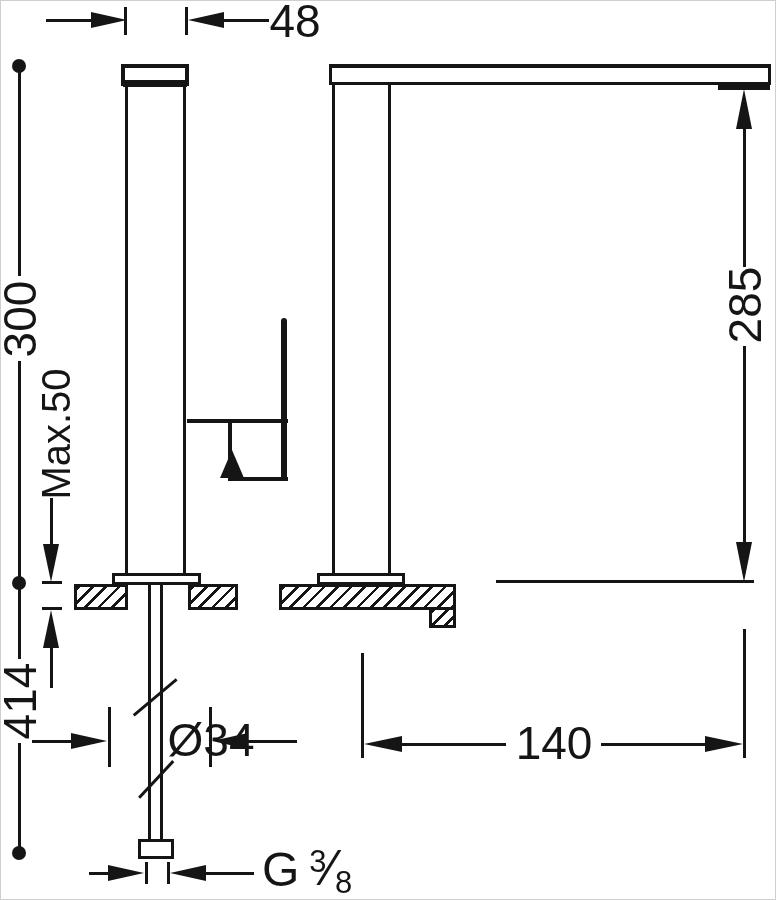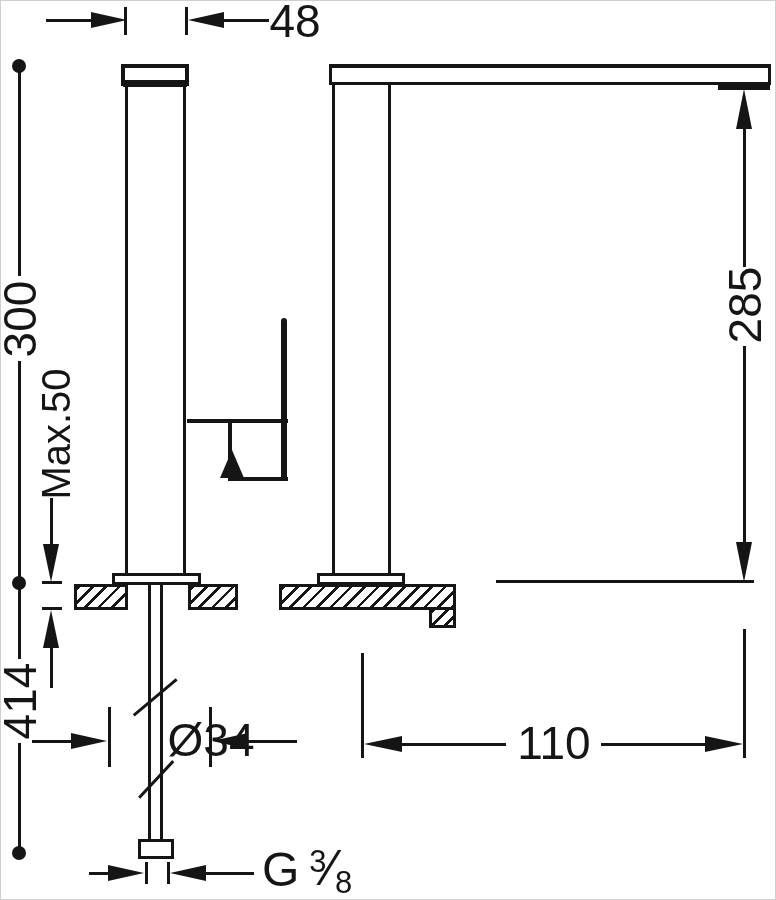--- a/index.html
+++ b/index.html
@@ -132,21 +132,21 @@
     <div class="ln" style="left:208px;top:706px;width:2.5px;height:60px;"></div>
     <div class="ah ah-l" style="left:211px;top:732px;"></div>
     <div class="ln" style="left:247px;top:739px;width:49px;height:var(--thin);"></div>
   </div>
 
   <div>
     <div class="ln" style="left:360px;top:652px;width:var(--thin);height:105px;"></div>
     <div class="ln" style="left:742px;top:628px;width:var(--thin);height:129px;"></div>
     <div class="ah ah-l" style="left:363px;top:735px;border-right-width:38px;"></div>
     <div class="ln" style="left:399px;top:742px;width:106px;height:var(--thin);"></div>
-    <div class="dim" style="left:504px;top:720px;width:98px;height:44px;">110</div>
+    <div class="dim" style="left:504px;top:720px;width:98px;height:44px;">140</div>
     <div class="ln" style="left:600px;top:742px;width:104px;height:var(--thin);"></div>
     <div class="ah ah-r" style="left:704px;top:735px;border-left-width:38px;"></div>
   </div>
 
   <div>
     <div class="ln" style="left:495px;top:579px;width:258px;height:var(--thin);"></div>
     <div class="ah ah-u" style="left:735px;top:88px;"></div>
     <div class="ln" style="left:742px;top:126px;width:var(--thin);height:140px;"></div>
     <div class="dim rot" style="left:679px;top:282px;width:130px;height:44px;">285</div>
     <div class="ln" style="left:742px;top:345px;width:var(--thin);height:198px;"></div>

